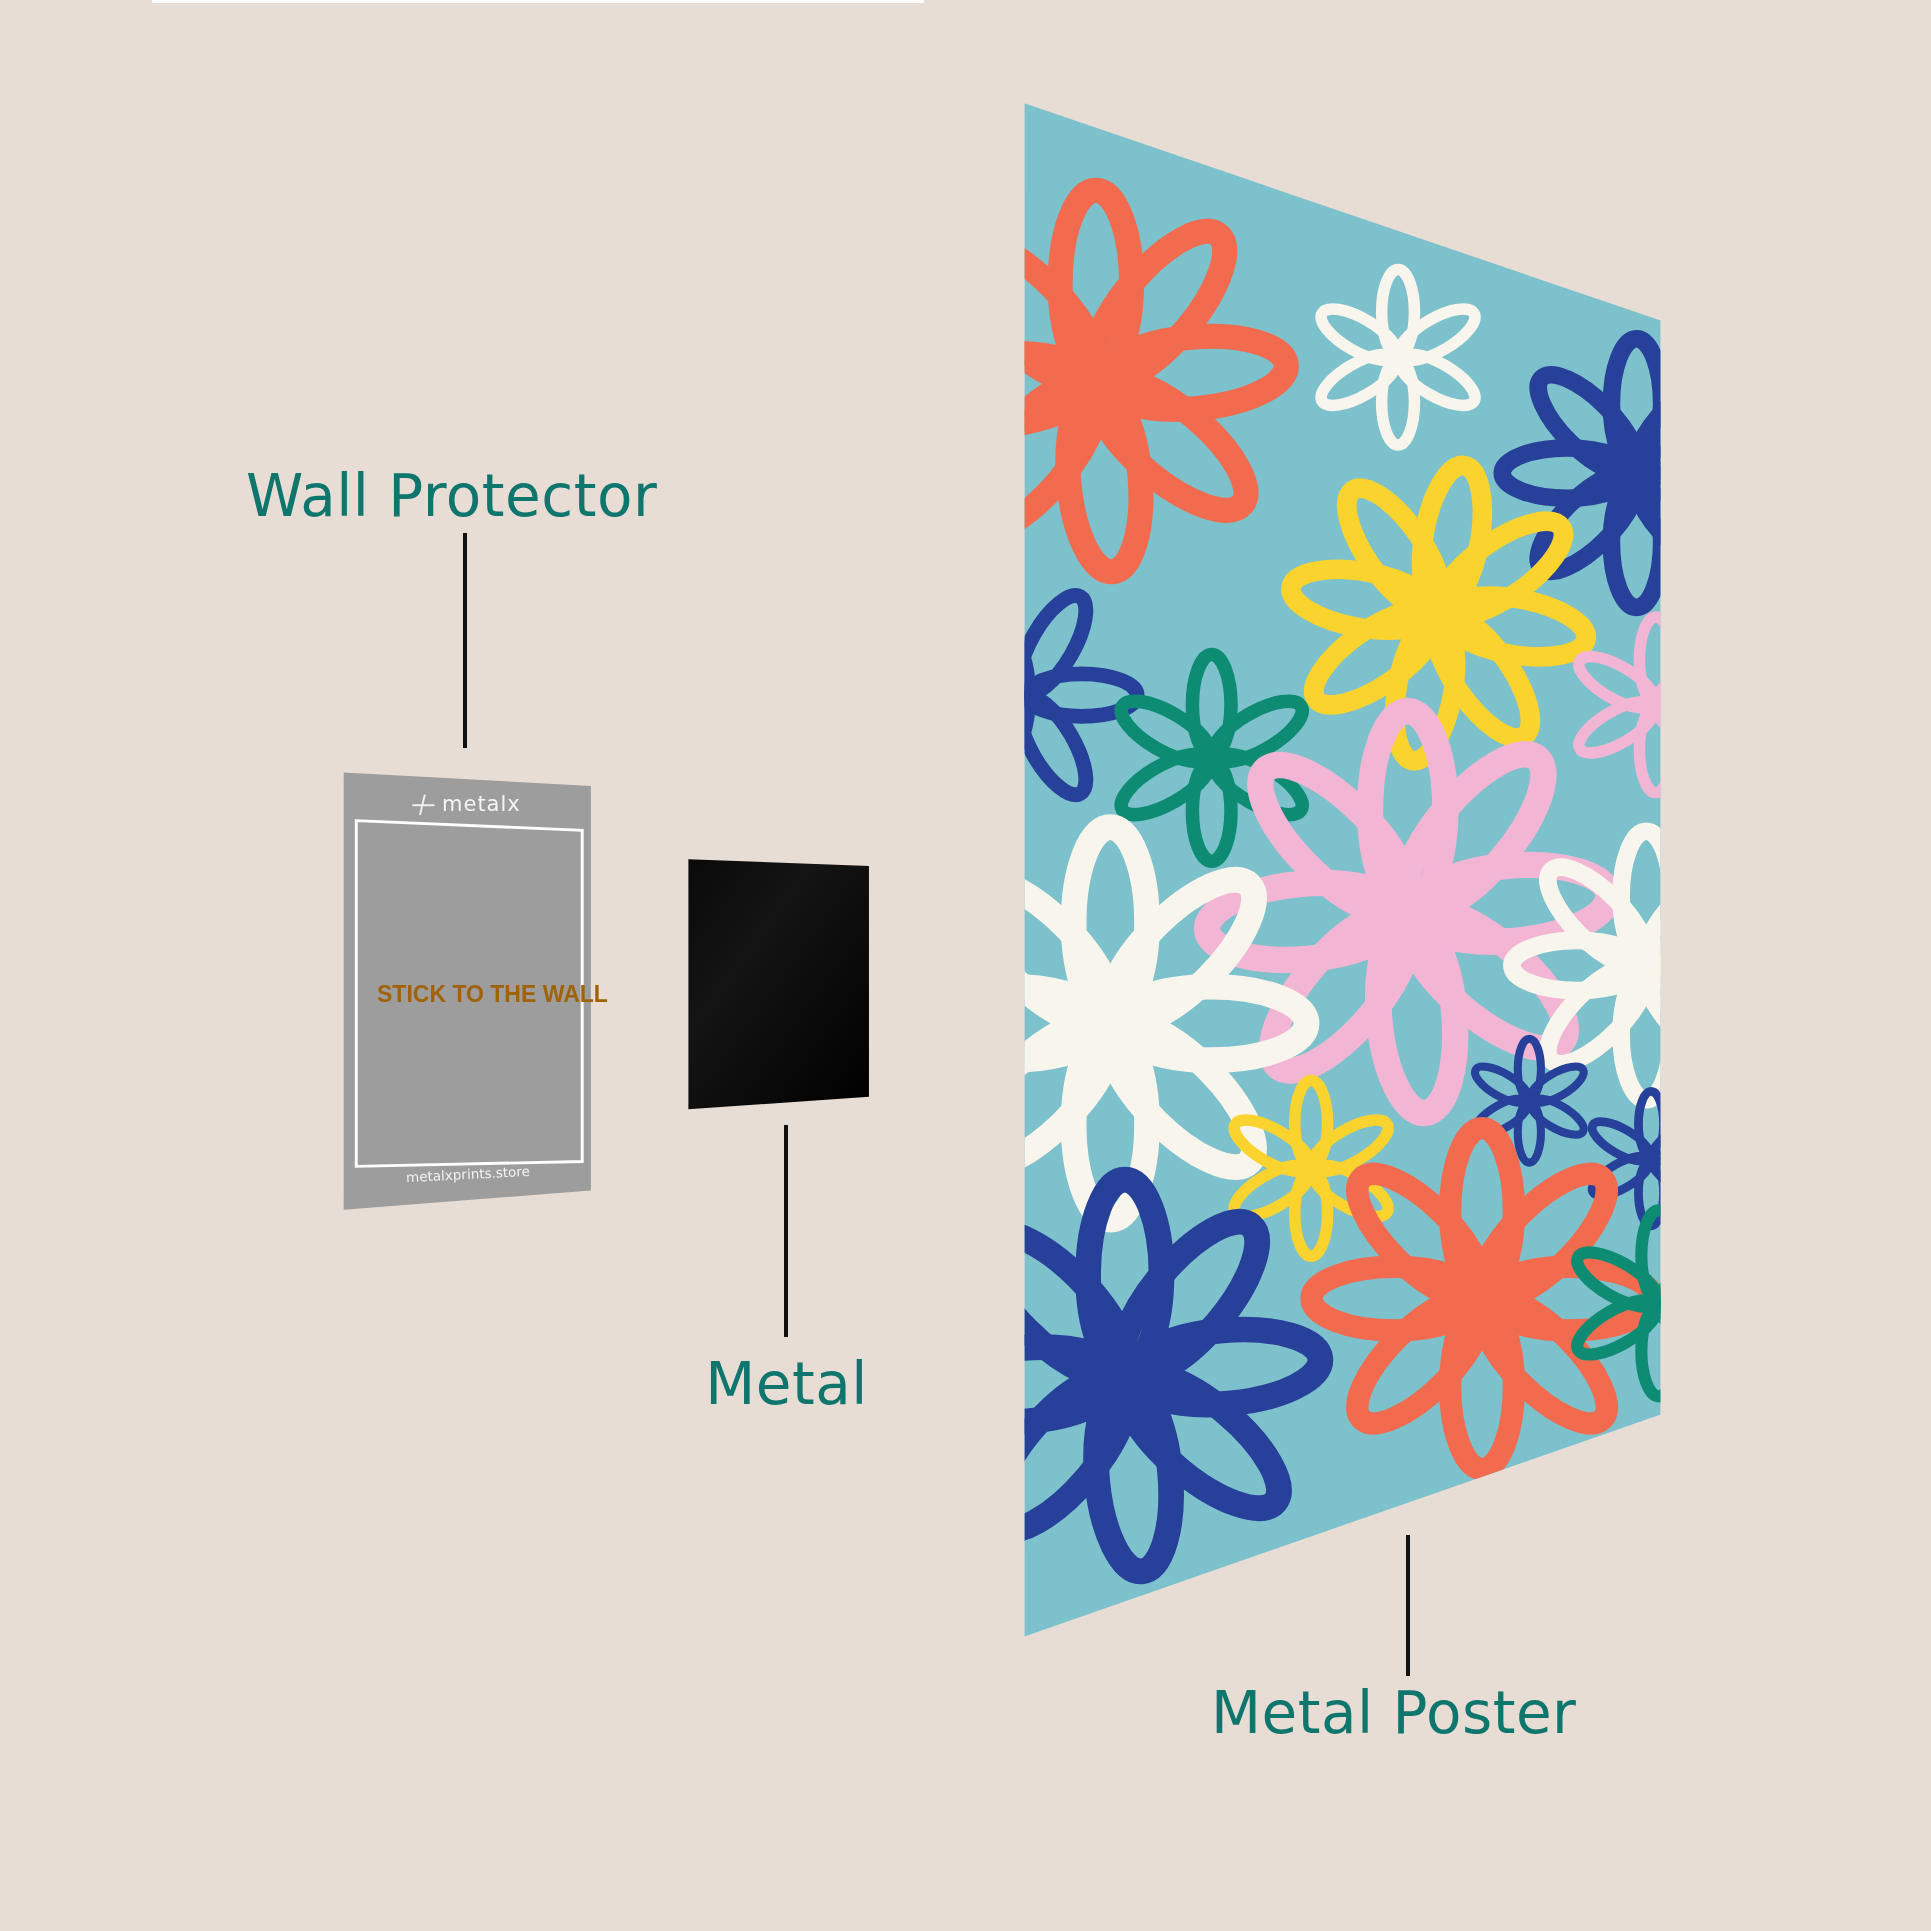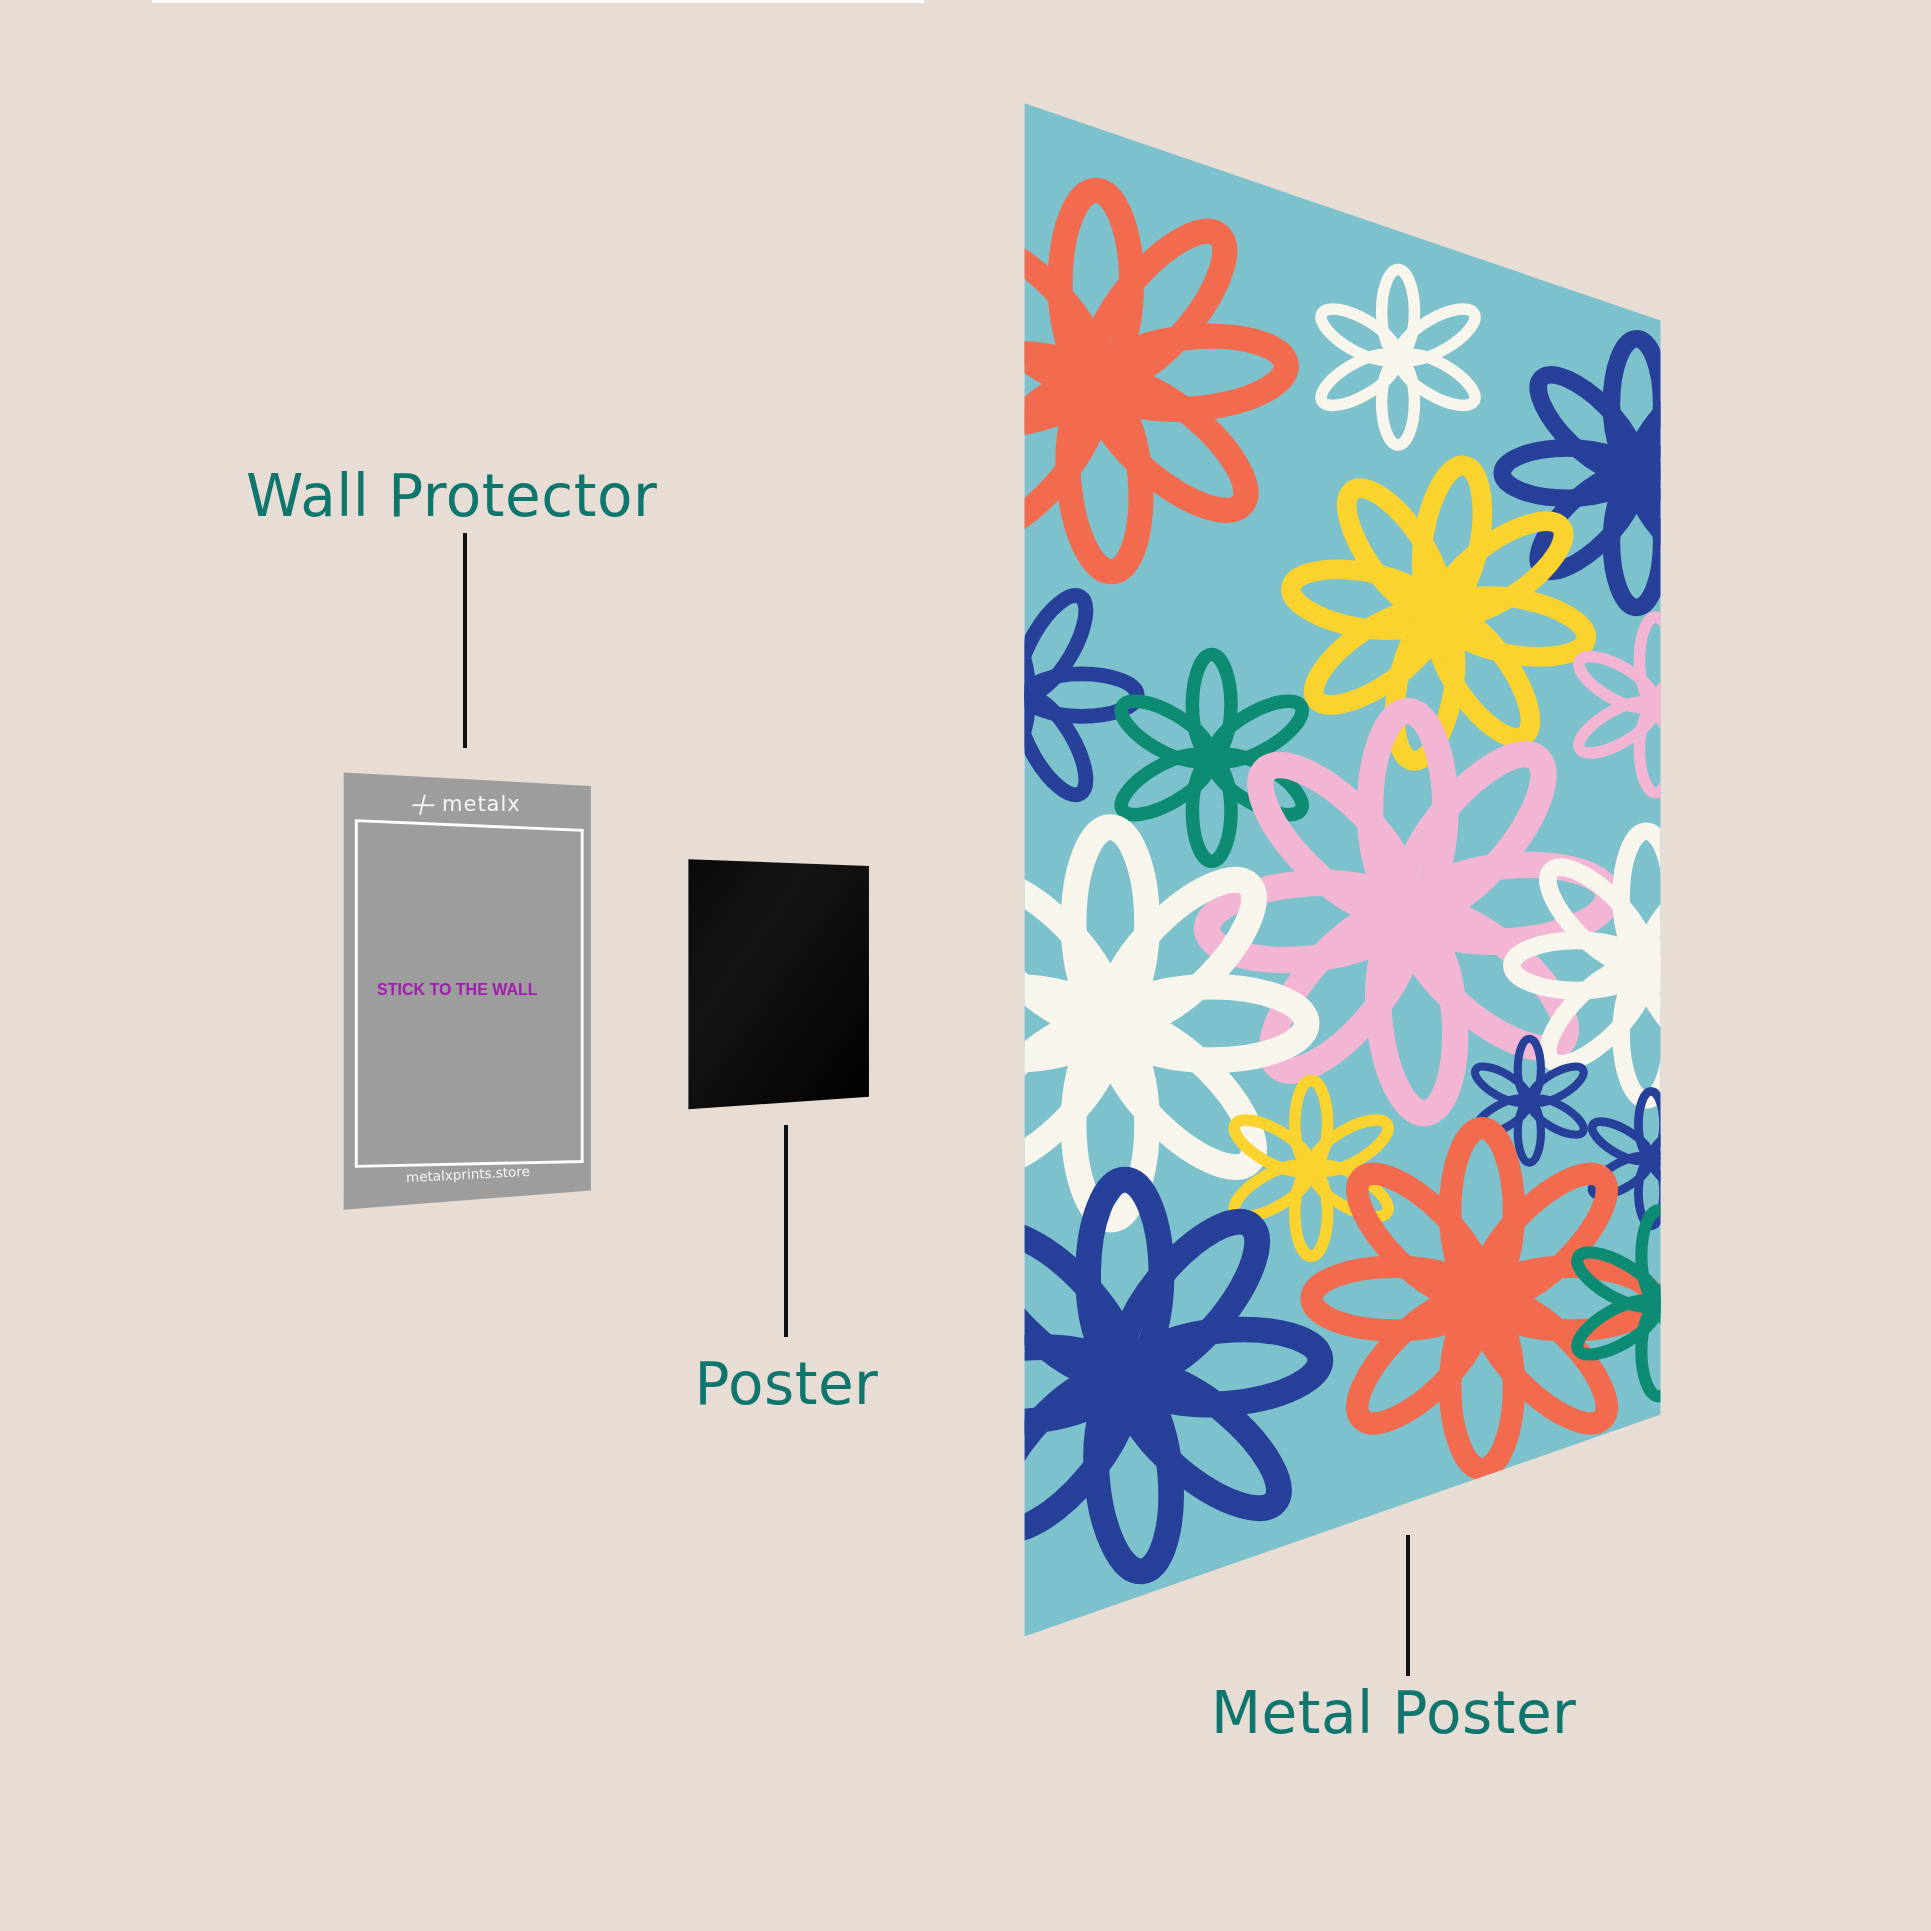--- a/index.html
+++ b/index.html
@@ -20,21 +20,21 @@
     .label-wall { left: 246px; top: 467px; }
     .label-magnet { left: 666px; top: 1347px; text-align: center; width: 241px; line-height: 75px; }
     .label-poster { left: 1211px; top: 1684px; }
     .connector { position: absolute; width: 3.9px; background: #111111; }
     .conn-wall { left: 463px; top: 533px; height: 215px; }
     .conn-magnet { left: 784px; top: 1125px; height: 212px; }
     .conn-poster { left: 1406px; top: 1535px; height: 141px; }
     svg.scene { position: absolute; left: 0; top: 0; }
     .wp-text {
       position: absolute; font-family: "Liberation Sans", sans-serif;
-      font-weight: 700; font-size: 16px; color: #a21caf; white-space: nowrap;
+      font-weight: 700; font-size: 23px; color: #a16207; white-space: nowrap;
     }
     .wp-url {
       position: absolute; font-size: 13.5px; color: #f2f2f2; white-space: nowrap;
       transform: rotate(-3deg);
     }
     .wp-brand {
       position: absolute; font-size: 21px; color: #f4f4f4; white-space: nowrap;
       letter-spacing: 1px;
     }
   </style>
@@ -239,18 +239,18 @@
 
 <div class="wp-brand" style="left:442px; top:792px;">metalx</div>
 <div class="wp-text" style="left:377px; top:981px;">STICK TO THE WALL</div>
 <div class="wp-url" style="left:406px; top:1166px;">metalxprints.store</div>
 
 <div class="label label-wall">Wall Protector</div>
 <div class="connector conn-wall"></div>
 
 <div class="connector conn-magnet"></div>
 <div class="label label-magnet">
-  <div>Poster</div>
+  <div>Metal</div>
 </div>
 
 <div class="connector conn-poster"></div>
 <div class="label label-poster">Metal Poster</div>
 
 
 </body></html>

